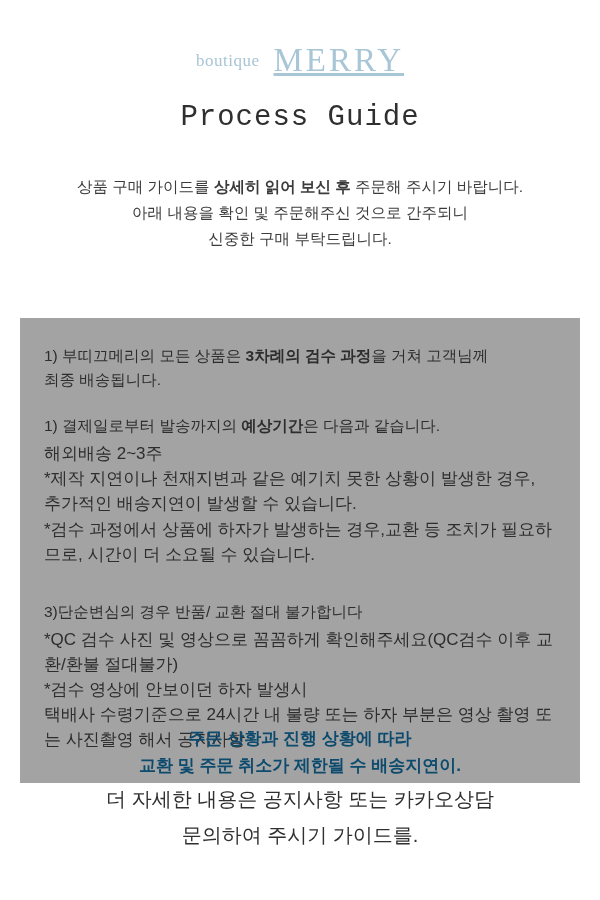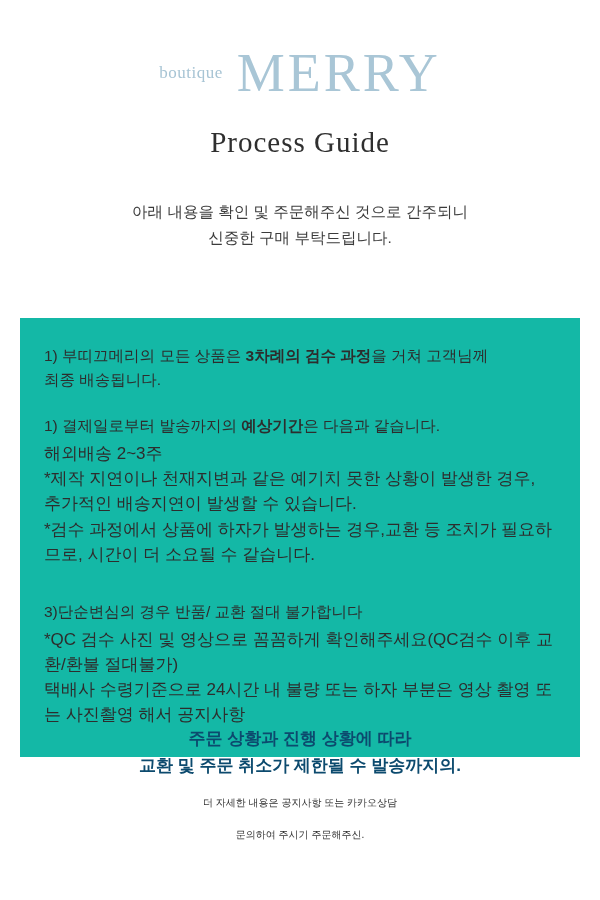--- a/index.html
+++ b/index.html
@@ -28,32 +28,33 @@
     font-family: "Liberation Serif", serif;
     white-space: nowrap;
   }
   .brand-boutique {
     font-size: 17px;
     color: #a7c4d4;
     letter-spacing: 0.5px;
     vertical-align: middle;
   }
   .brand-merry {
-    font-size: 54px;
+    font-size: 33px;
     color: #a9c6d6;
     letter-spacing: 3px;
     margin-left: 14px;
     vertical-align: middle;
+    text-decoration: underline;
   }
 
   
   .doc-title {
     text-align: center;
     margin-top: 22px;
-    font-family: Liberation Serif, serif;
+    font-family: Liberation Mono, monospace;
     font-size: 29px;
     color: #2f2f2f;
     letter-spacing: 1px;
   }
 
   
   .intro {
     margin-top: 40px;
     text-align: center;
     font-size: 15.5px;
@@ -65,21 +66,21 @@
     font-weight: bold;
   }
 
   
   .notice {
     position: absolute;
     left: 20px;
     top: 318px;
     width: 560px;
     box-sizing: border-box;
-    background: #14b8a6;
+    background: #a3a3a3;
     padding: 26px 24px 30px 24px;
   }
   .notice-block {
     margin-bottom: 22px;
   }
   .notice-block:last-child {
     margin-bottom: 0;
     margin-top: 33px;
   }
   .n-head {
@@ -108,63 +109,65 @@
     width: 600px;
     text-align: center;
   }
   .f-bold {
     font-size: 17px;
     font-weight: bold;
     line-height: 1.6;
     color: #0c4a6e;
   }
   .f-reg {
-    font-size: 10px;
+    font-size: 20px;
     line-height: 1.6;
     color: #2f2f2f;
-    margin-top: 16px;
+    margin-top: 4px;
   }
 </style>
 </head>
 <body>
 
 <div class="page">
 
   <div class="brand">
     <span class="brand-boutique">boutique</span><span class="brand-merry">MERRY</span>
   </div>
 
   <div class="doc-title">Process Guide</div>
 
   <div class="intro">
+    <div><span>상품 구매 가이드를 </span><span class="strong">상세히 읽어 보신 후</span><span> 주문해 주시기 바랍니다.</span></div>
     <div>아래 내용을 확인 및 주문해주신 것으로 간주되니</div>
     <div>신중한 구매 부탁드립니다.</div>
   </div>
 
   <div class="notice">
 
     <div class="notice-block">
       <div class="n-head"><span>1) 부띠끄메리의 모든 상품은 </span><span class="b">3차례의 검수 과정</span><span>을 거쳐 고객님께</span><br><span>최종 배송됩니다.</span></div>
     </div>
 
     <div class="notice-block">
       <div class="n-head tight"><span>1) 결제일로부터 발송까지의 </span><span class="b">예상기간</span><span>은 다음과 같습니다.</span></div>
       <div class="n-line">해외배송 2~3주</div>
       <div class="n-line">*제작 지연이나 천재지변과 같은 예기치 못한 상황이 발생한 경우, 추가적인 배송지연이 발생할 수 있습니다.</div>
-      <div class="n-line">*검수 과정에서 상품에 하자가 발생하는 경우,교환 등 조치가 필요하므로, 시간이 더 소요될 수 같습니다.</div>
+      <div class="n-line">*검수 과정에서 상품에 하자가 발생하는 경우,교환 등 조치가 필요하므로, 시간이 더 소요될 수 있습니다.</div>
     </div>
 
     <div class="notice-block">
       <div class="n-head tight">3)단순변심의 경우 반품/ 교환 절대 불가합니다</div>
       <div class="n-line">*QC 검수 사진 및 영상으로 꼼꼼하게 확인해주세요(QC검수 이후 교환/환불 절대불가)</div>
+      <div class="n-line">*검수 영상에 안보이던 하자 발생시</div>
       <div class="n-line">택배사 수령기준으로 24시간 내 불량 또는 하자 부분은 영상 촬영 또는 사진촬영 해서 공지사항</div>
     </div>
 
   </div>
 
   <div class="footer">
     <div class="f-bold">주문 상황과 진행 상황에 따라</div>
-    <div class="f-bold">교환 및 주문 취소가 제한될 수 발송까지의.</div>
+    <div class="f-bold">교환 및 주문 취소가 제한될 수 배송지연이.</div>
     <div class="f-reg">더 자세한 내용은 공지사항 또는 카카오상담</div>
-    <div class="f-reg">문의하여 주시기 주문해주신.</div>
+    <div class="f-reg">문의하여 주시기 가이드를.</div>
   </div>
 
 </div>
 
 </body></html>

